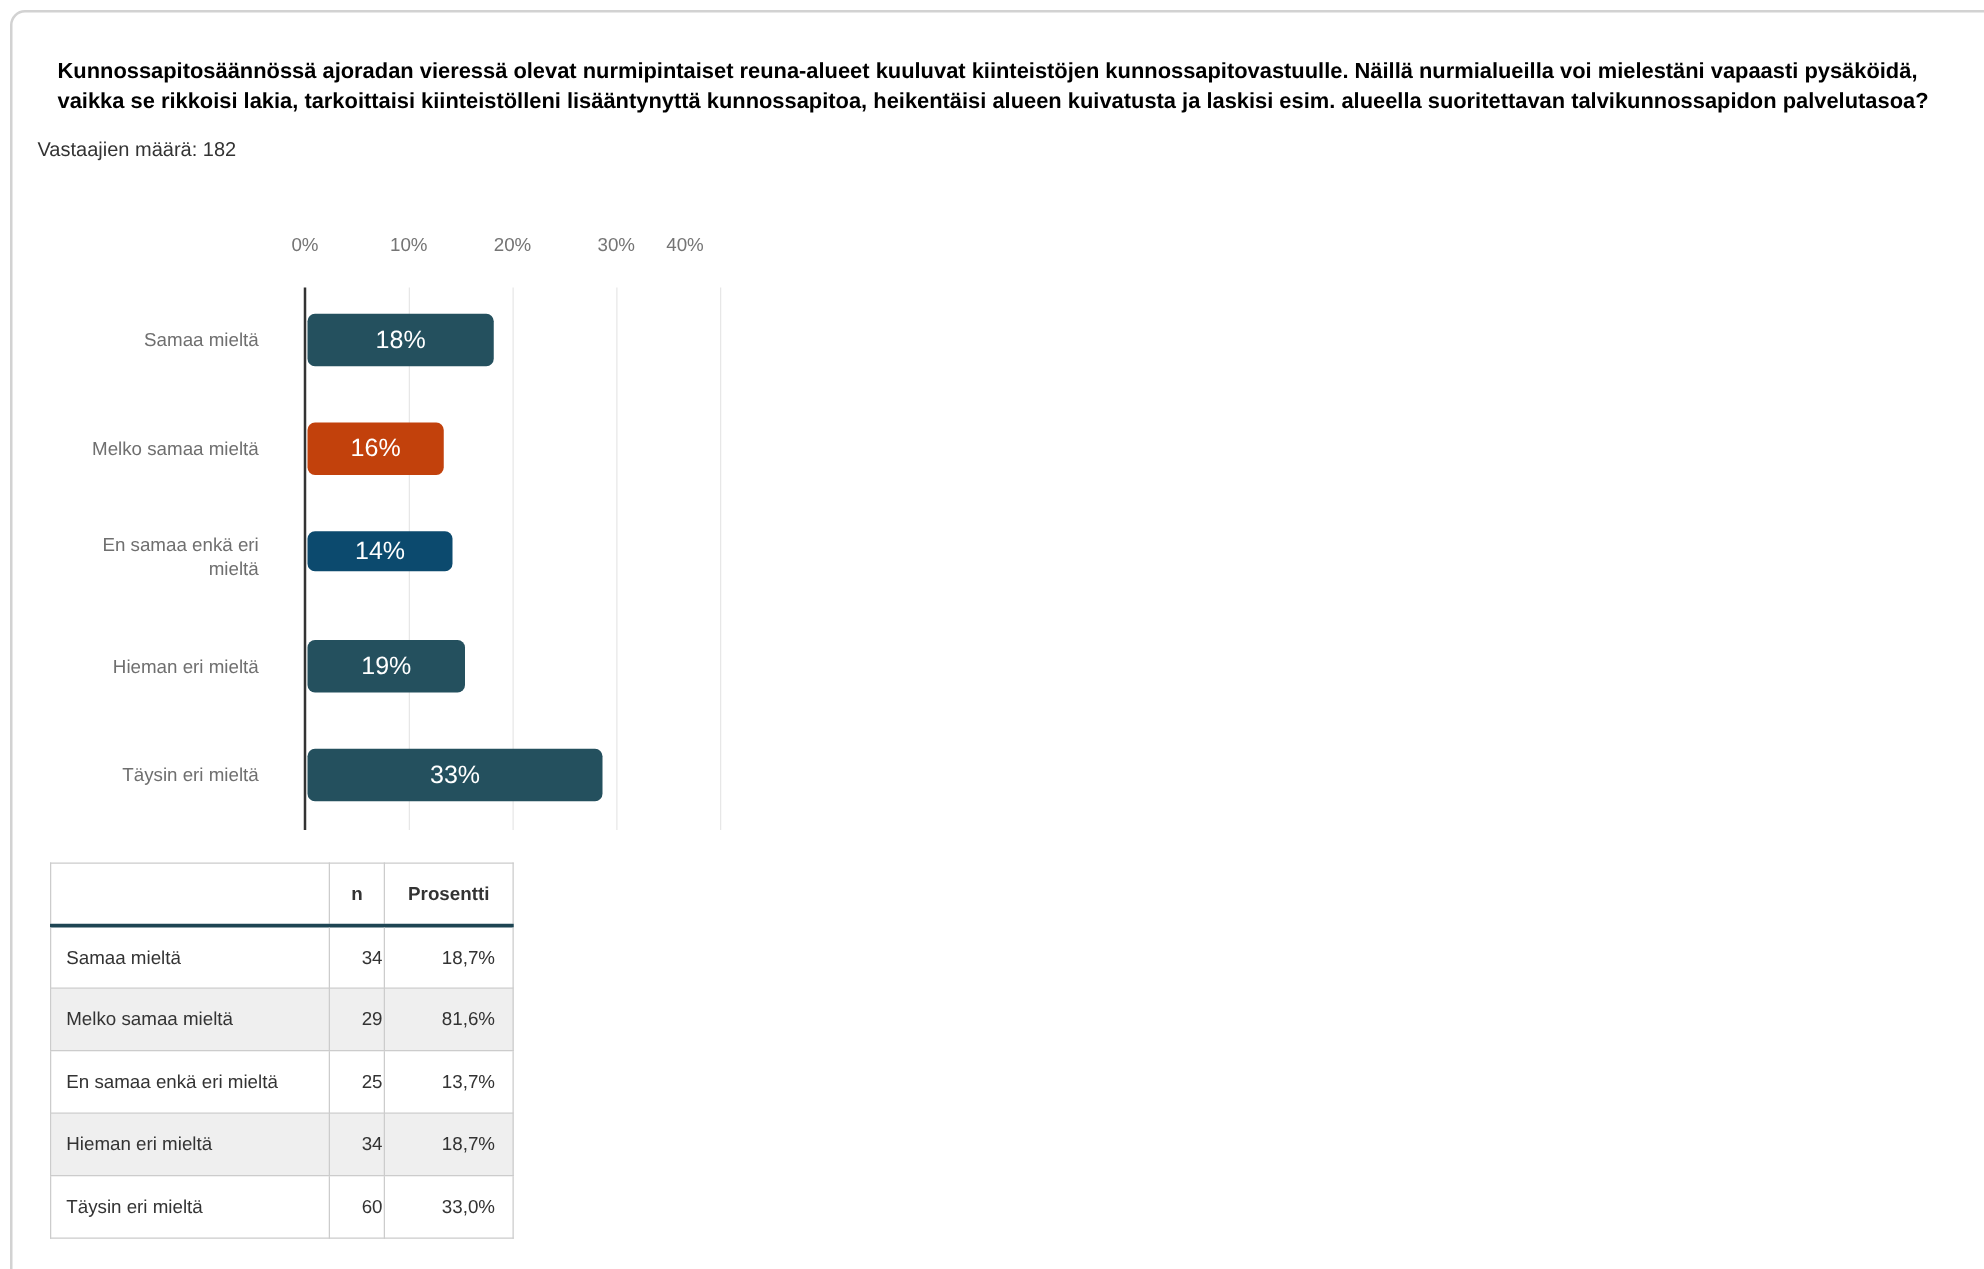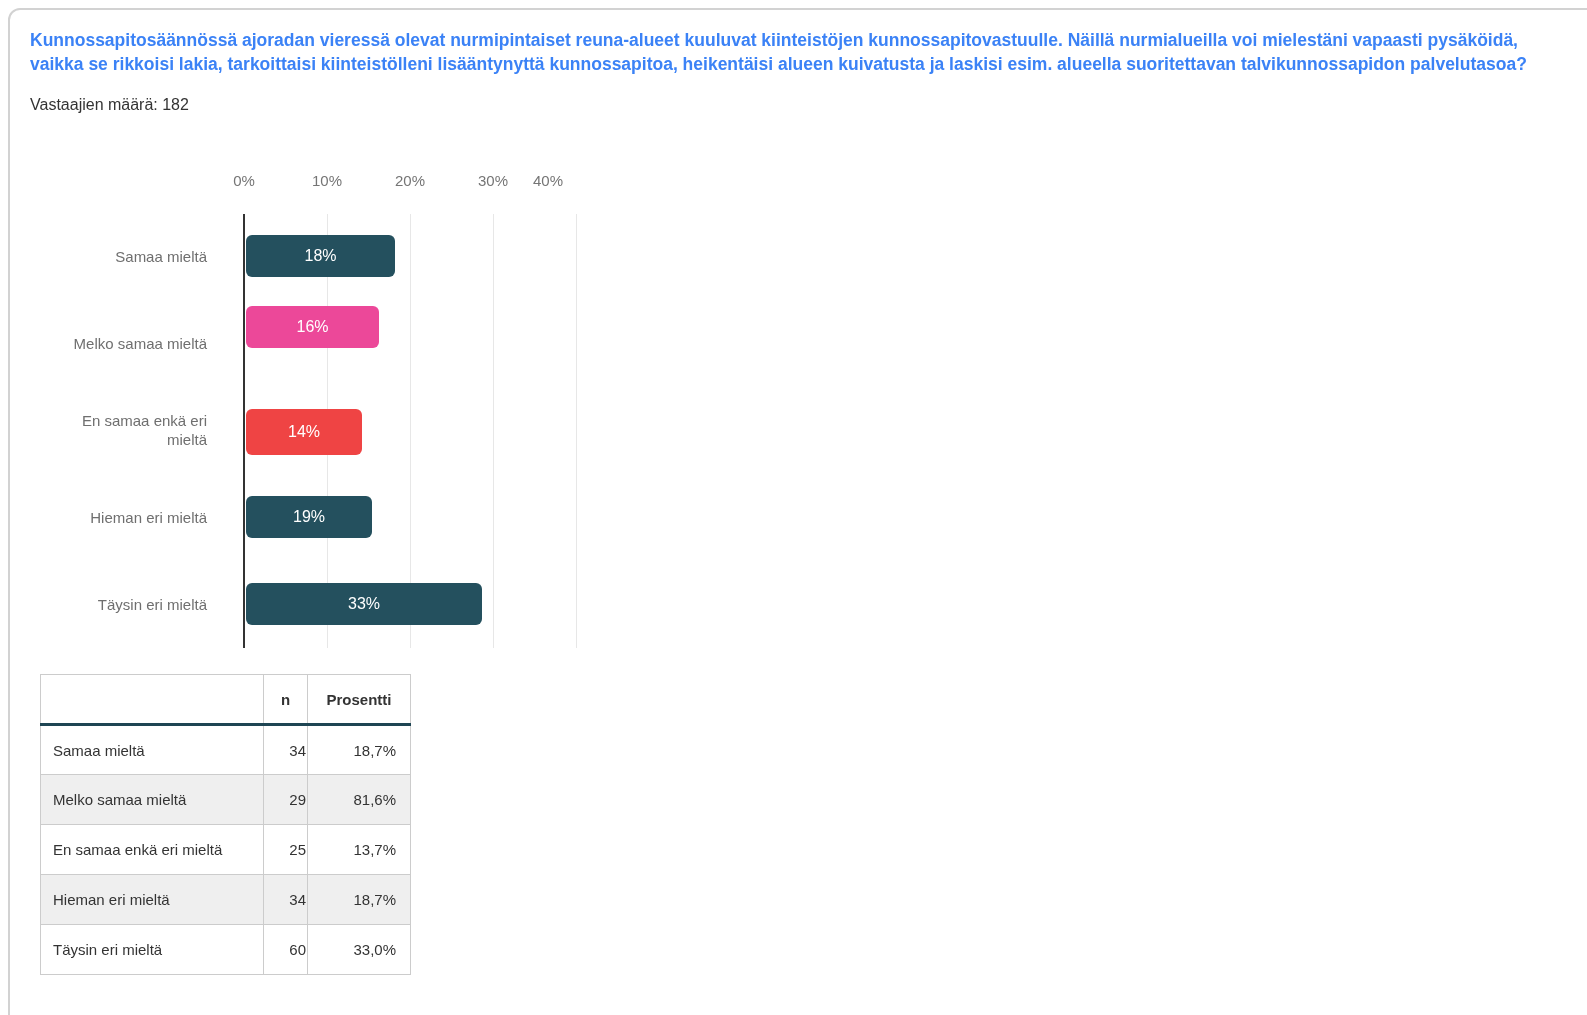--- a/index.html
+++ b/index.html
@@ -14,25 +14,25 @@
   .panel {
     position: absolute; left: 8px; top: 8px;
     width: 1780px; height: 1180px;
     background: #ffffff;
     border: 2px solid #d2d2d2;
     border-radius: 12px;
   }
   .content { padding: 18px 20px 0 20px; }
 
   .question-title {
-    margin: 0;
+    margin: 16px;
     font-size: 17.5px;
     font-weight: 700;
     line-height: 24px;
-    color: #3b82f6;
+    color: #000000;
     max-width: 1530px;
   }
   .respondents {
     margin-top: 20px;
     font-size: 16px;
     color: #333333;
   }
 
   
   .chart { position: relative; margin-top: 52px; height: 500px; }
@@ -55,21 +55,21 @@
     position: absolute; left: 19px; width: 158px; height: 42px;
     display: flex; align-items: center; justify-content: flex-end;
     text-align: right;
     font-size: 15px; line-height: 19px; color: #6f6f6f;
   }
   .bar {
     position: absolute; left: 216px; height: 42px;
     border-radius: 6px;
     display: flex; align-items: center; justify-content: center;
   }
-  .bar span { font-size: 16px; }
+  .bar span { font-size: 20px; }
 
   
   .results-table {
     border-collapse: collapse;
     margin: 8px 0 0 10px;
     font-size: 15px; color: #333333;
   }
   .results-table th, .results-table td { border: 1px solid #cccccc; background: #ffffff; }
   .results-table th { height: 50px; font-weight: 700; border-bottom: 3px solid #1e4553; }
   .results-table td { height: 50px; }
@@ -98,25 +98,25 @@
         <div class="tick-label" style="left: 463px;">30%</div>
         <div class="gridline" style="left: 463px;"></div>
         <div class="tick-label" style="left: 518px;">40%</div>
         <div class="gridline" style="left: 546px;"></div>
         <div class="axis-line"></div>
         <div class="cat-label" style="top: 69px; height: 42px;">Samaa mieltä</div>
         <div class="bar" style="top: 69px; height: 42px; width: 149px; background: rgb(36, 80, 94);">
           <span style="color: rgb(255, 255, 255);">18%</span>
         </div>
         <div class="cat-label" style="top: 156px; height: 42px;">Melko samaa mieltä</div>
-        <div class="bar" style="top: 140px; height: 42px; width: 133px; background: #ec4899;">
+        <div class="bar" style="top: 156px; height: 42px; width: 109px; background: #c2410c;">
           <span style="color: rgb(255, 255, 255);">16%</span>
         </div>
         <div class="cat-label" style="top: 243px; height: 42px;">En samaa enkä eri mieltä</div>
-        <div class="bar" style="top: 243px; height: 46px; width: 116px; background: #ef4444; align-items: center;">
+        <div class="bar" style="top: 243px; height: 32px; width: 116px; background: #0c4a6e; align-items: center;">
           <span style="color: rgb(255, 255, 255);">14%</span>
         </div>
         <div class="cat-label" style="top: 330px; height: 42px;">Hieman eri mieltä</div>
         <div class="bar" style="top: 330px; height: 42px; width: 126px; background: rgb(36, 80, 94);">
           <span style="color: rgb(255, 255, 255);">19%</span>
         </div>
         <div class="cat-label" style="top: 417px; height: 42px;">Täysin eri mieltä</div>
         <div class="bar" style="top: 417px; height: 42px; width: 236px; background: rgb(36, 80, 94);">
           <span style="color: rgb(255, 255, 255);">33%</span>
         </div>

